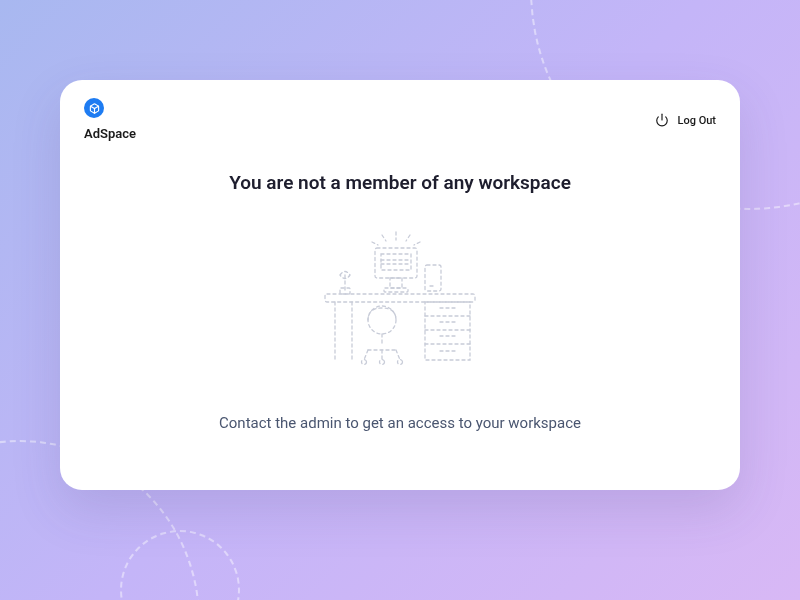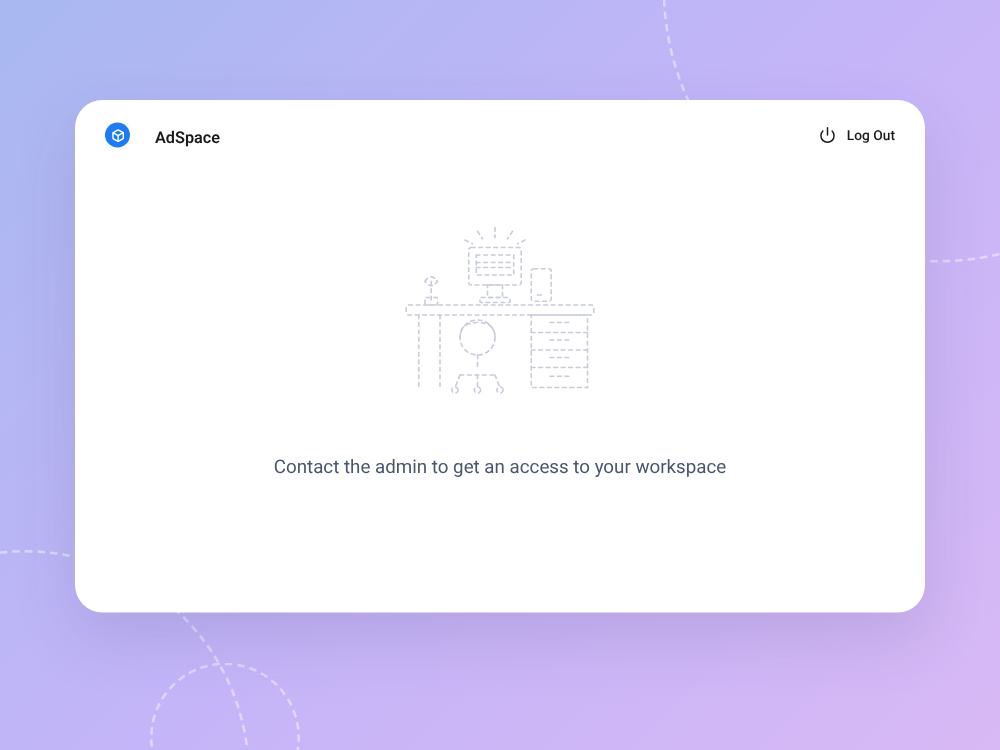--- a/index.html
+++ b/index.html
@@ -31,21 +31,21 @@
       display: flex;
       flex-direction: column;
       overflow: hidden;
     }
     .card-header {
       display: flex;
       align-items: center;
       justify-content: space-between;
       padding: 18px 24px;
     }
-    .brand { display: flex; align-items: flex-end; gap: 20px; }
+    .brand { display: flex; align-items: flex-start; gap: 8px; flex-direction: column; }
     .brand-icon {
       width: 20px; height: 20px;
       background: #1e7cf2;
       border-radius: 50%;
       display: flex; align-items: center; justify-content: center;
     }
     .brand-icon svg { width: 11px; height: 11px; }
     .brand-name { font-size: 13px; font-weight: 600; color: #1a1a1a; }
     .logout { display: flex; align-items: flex-end; gap: 8px; cursor: pointer; }
     .logout-icon { width: 14px; height: 14px; display: flex; align-items: center; justify-content: center; }
@@ -86,20 +86,21 @@
         <svg viewBox="0 0 24 24" width="14" height="14" fill="none" stroke="#1a1a1a" stroke-width="2" stroke-linecap="round" stroke-linejoin="round">
           <path d="M18.36 6.64a9 9 0 1 1-12.73 0"></path>
           <line x1="12" y1="2" x2="12" y2="12"></line>
         </svg>
       </span>
       <span class="logout-label">Log Out</span>
     </div>
   </div>
 
   <div class="card-body">
+    <h1 class="title">You are not a member of any workspace</h1>
 
     <div class="illustration">
       <svg width="220" height="160" viewBox="0 0 220 160">
         <g fill="none" stroke="#c8ccd8" stroke-width="1.3" stroke-dasharray="3 3" stroke-linecap="round">
 
           <rect x="35" y="74" width="150" height="8" rx="2"></rect>
 
           <line x1="45" y1="82" x2="45" y2="140"></line>
           <line x1="62" y1="82" x2="62" y2="140"></line>
 

